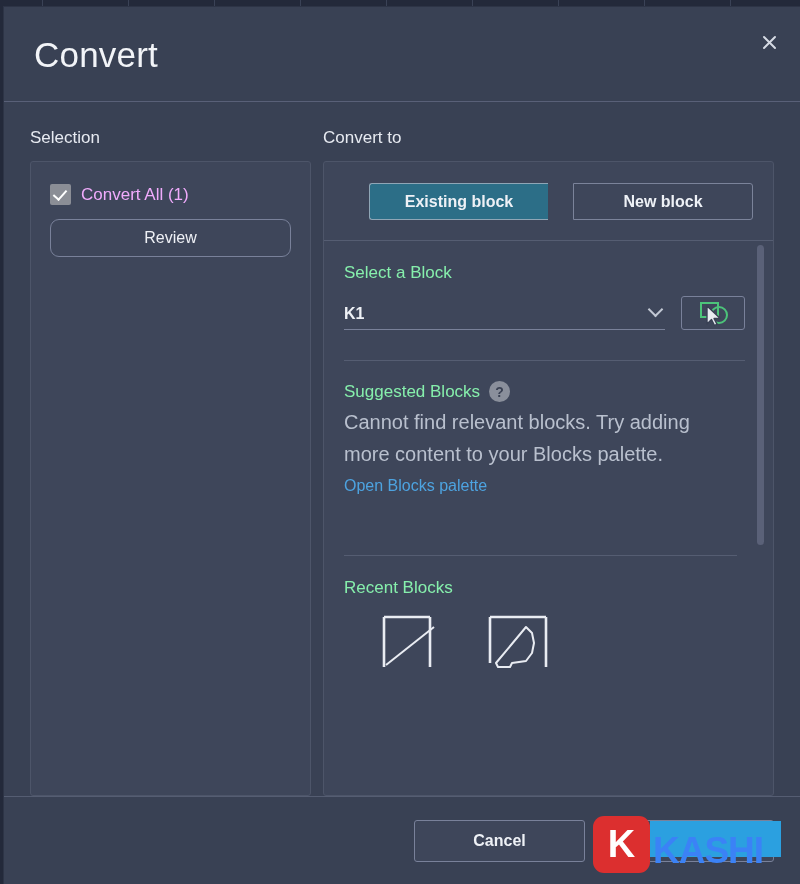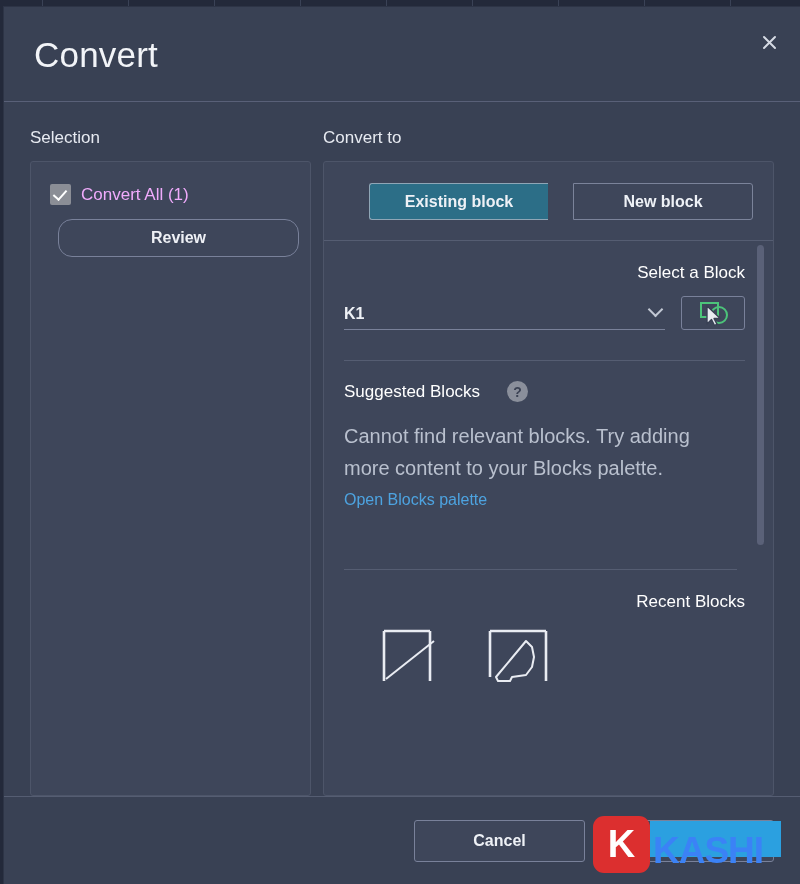--- a/index.html
+++ b/index.html
@@ -138,27 +138,26 @@
   #convert-all-label {
     font-size: 17px;
     color: #f0abfc;
   }
   #review-button {
     display: block;
     width: 100%;
     height: 38px;
     background: #3e465a;
     border: 1px solid #79819a;
-    border-radius: 14px;
+    border-radius: 9px;
     color: #eef0f5;
     font-size: 16px;
-    font-weight: 700;
+    font-weight: 400;
     font-family: "Liberation Sans", sans-serif;
     cursor: pointer;
-    margin-left: 8px;
   }
 
   
   #convert-to-column {
     flex: 1 1 auto;
     display: flex;
     flex-direction: column;
     min-height: 0;
   }
   #convert-to-panel {
@@ -225,23 +224,22 @@
     height: 300px;
     background: #5c welcome;
     background: #5b welcome;
     background: #5a6178;
     border-radius: 4px;
     cursor: pointer;
   }
 
   .section-title {
     font-size: 17px;
-    color: #ffffff;
+    color: #86efac;
     margin-bottom: 13px;
-    text-align: right;
   }
 
   
   #select-block-row {
     display: flex;
     align-items: flex-end;
     gap: 16px;
     margin-bottom: 30px;
   }
   #block-select {
@@ -283,22 +281,22 @@
   #section-divider {
     height: 1px;
     background: #555d72;
     margin: 0 0 20px 0;
   }
 
   
   #suggested-header {
     display: flex;
     align-items: center;
-    gap: 27px;
-    margin-bottom: 18px;
+    gap: 9px;
+    margin-bottom: 4px;
   }
   #help-icon {
     width: 21px;
     height: 21px;
     border-radius: 50%;
     background: #8a8f9b;
     color: #3b4254;
     font-size: 14px;
     font-weight: 700;
     display: flex;

